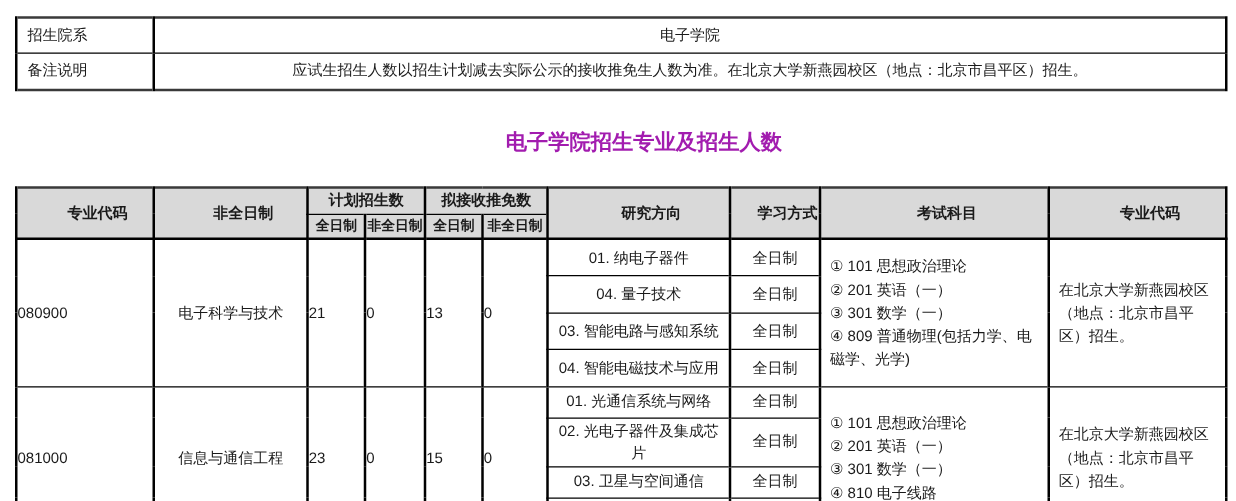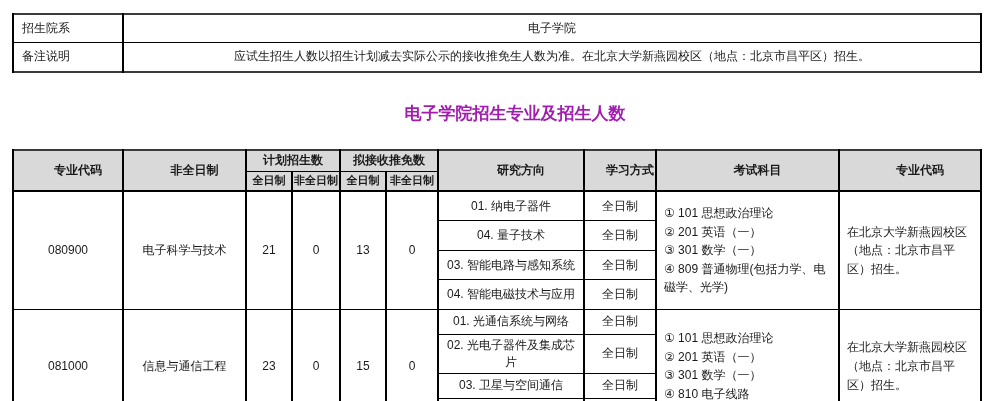--- a/index.html
+++ b/index.html
@@ -48,21 +48,21 @@
   }
   .main-table thead tr.hrow-1 { height: 21px; }
   .main-table thead tr.hrow-2 { height: 20px; }
   .main-table thead tr.hrow-2 th { font-size: 11px; white-space: nowrap; overflow: hidden; }
   .main-table thead tr.hrow-2 th,
   .main-table thead th { border-bottom-color: #000; }
   .main-table thead tr.hrow-2 th { border-bottom-width: 2px; }
   .main-table thead th[rowspan] { border-bottom-width: 2px; padding-left: 20px; }
 
   .main-table tbody tr { height: 25px; }
-  .main-table td.center { text-align: center; }
+  .main-table td.center { text-align: left; }
   .main-table td.dir   { text-align: center; padding: 2px 6px; }
   .main-table td.mode  { text-align: center; }
   .main-table td.exam  { text-align: left; padding: 12px 7px; line-height: 1.55; }
   .main-table td.remark{ text-align: left; padding: 1px 7px; line-height: 1.55; }
 </style>
 </head>
 <body>
 
 <div class="page">
 

